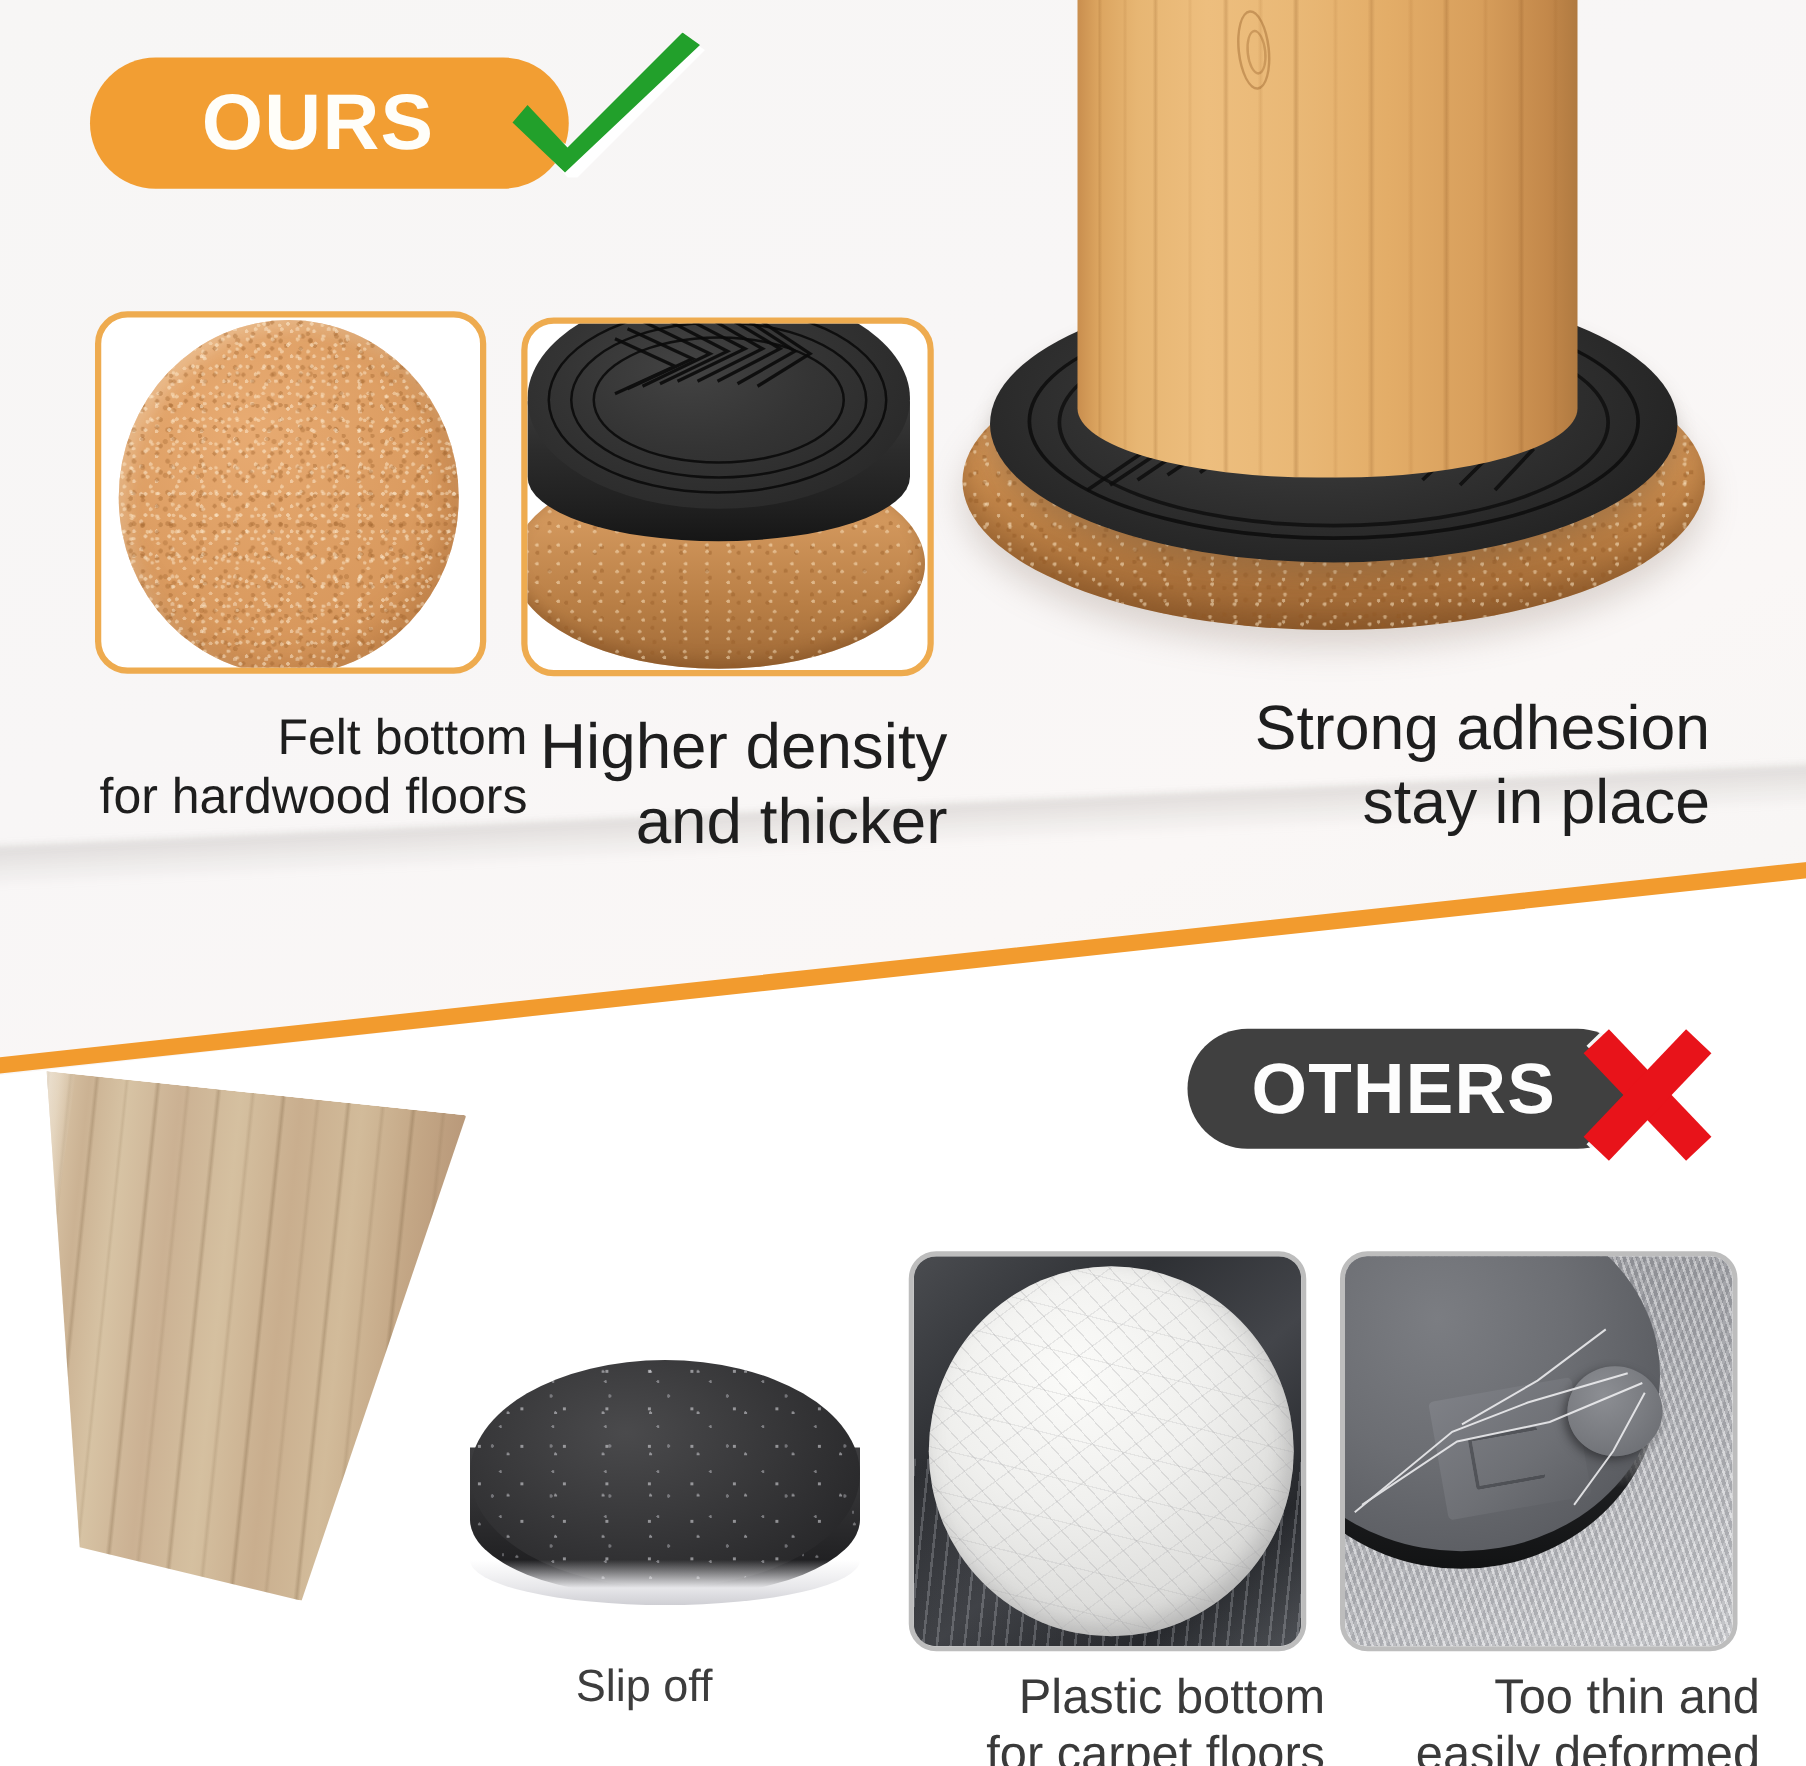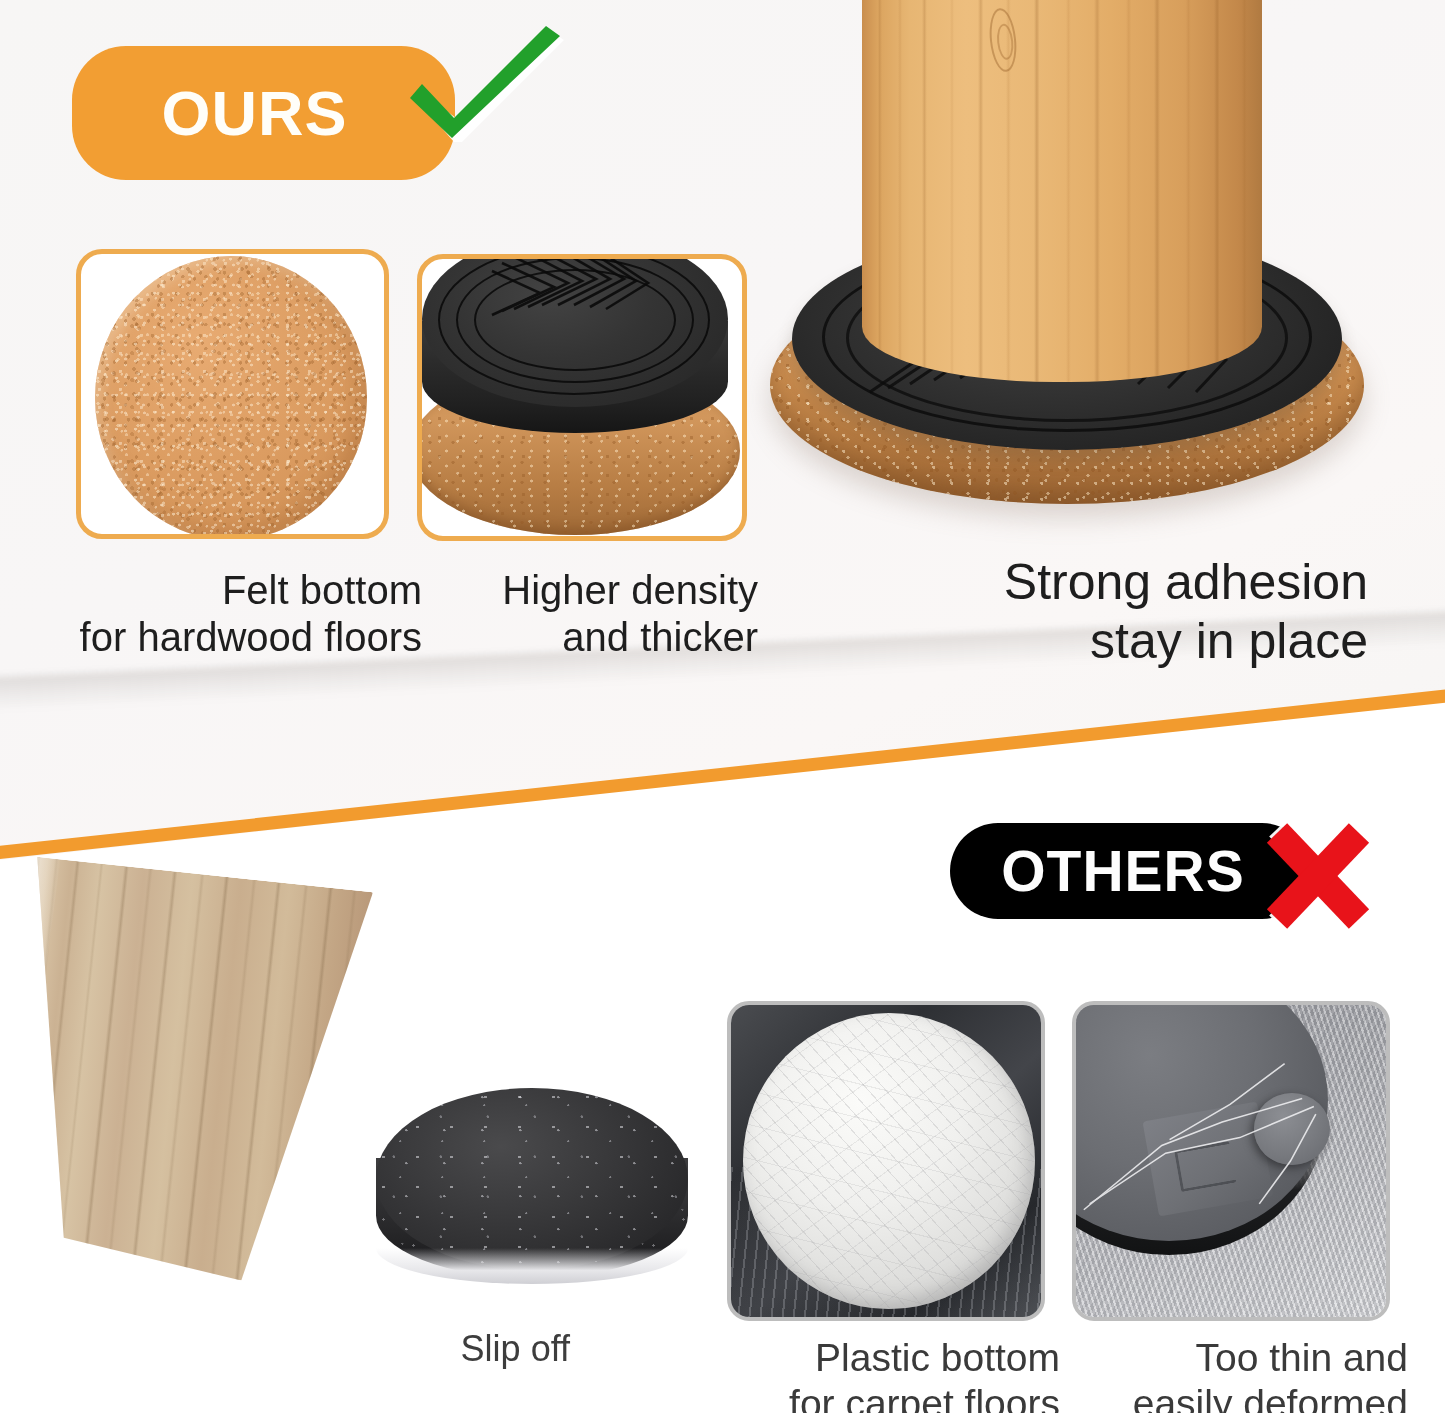--- a/index.html
+++ b/index.html
@@ -80,21 +80,21 @@
     letter-spacing: -3px;
     line-height: 1;
     margin-top: -4px;
     font-family: "Liberation Sans", sans-serif;
   }
 
   
   .badge-ours {
     position: absolute;
     left: 72px; top: 46px;
-    width: 383px; height: 134px;
+    width: 383px; height: 105px;
     background: #f29e33;
     border-radius: 54px;
     display: flex;
     align-items: center;
     justify-content: center;
     z-index: 8;
   }
   .badge-ours-label {
     color: #fffef9;
     font-size: 63px;
@@ -107,21 +107,21 @@
     position: absolute;
     left: 396px; top: 26px;
     width: 172px; height: 128px;
     z-index: 10;
   }
 
   .badge-others {
     position: absolute;
     left: 950px; top: 823px;
     width: 360px; height: 96px;
-    background: #000000;
+    background: #404040;
     border-radius: 48px;
     display: flex;
     align-items: center;
     justify-content: center;
     z-index: 8;
   }
   .badge-others-label {
     color: #fdfdfd;
     font-size: 57px;
     font-weight: bold;
@@ -518,21 +518,21 @@
   .caption {
     position: absolute;
     text-align: right;
     line-height: 1.18;
     color: #1e1e1e;
     font-weight: normal;
     z-index: 7;
     white-space: pre-line;
   }
   .cap-felt      { left: 22px;  top: 567px;  width: 400px; font-size: 40px; }
-  .cap-density   { left: 418px; top: 567px;  width: 340px; font-size: 40px; }
+  .cap-density   { left: 418px; top: 567px;  width: 340px; font-size: 51px; }
   .cap-adhesion  { left: 858px; top: 553px;  width: 510px; font-size: 50px; }
   .cap-slip      { left: 170px; top: 1328px; width: 400px; font-size: 36px; color: #3d3d3d; }
   .cap-plastic   { left: 710px; top: 1335px; width: 350px; font-size: 39px; color: #3a3a3a; }
   .cap-deform    { left: 1058px;top: 1335px; width: 350px; font-size: 39px; color: #3a3a3a; }
 </style>
 </head>
 <body>
 
 <div id="infographic">
 

